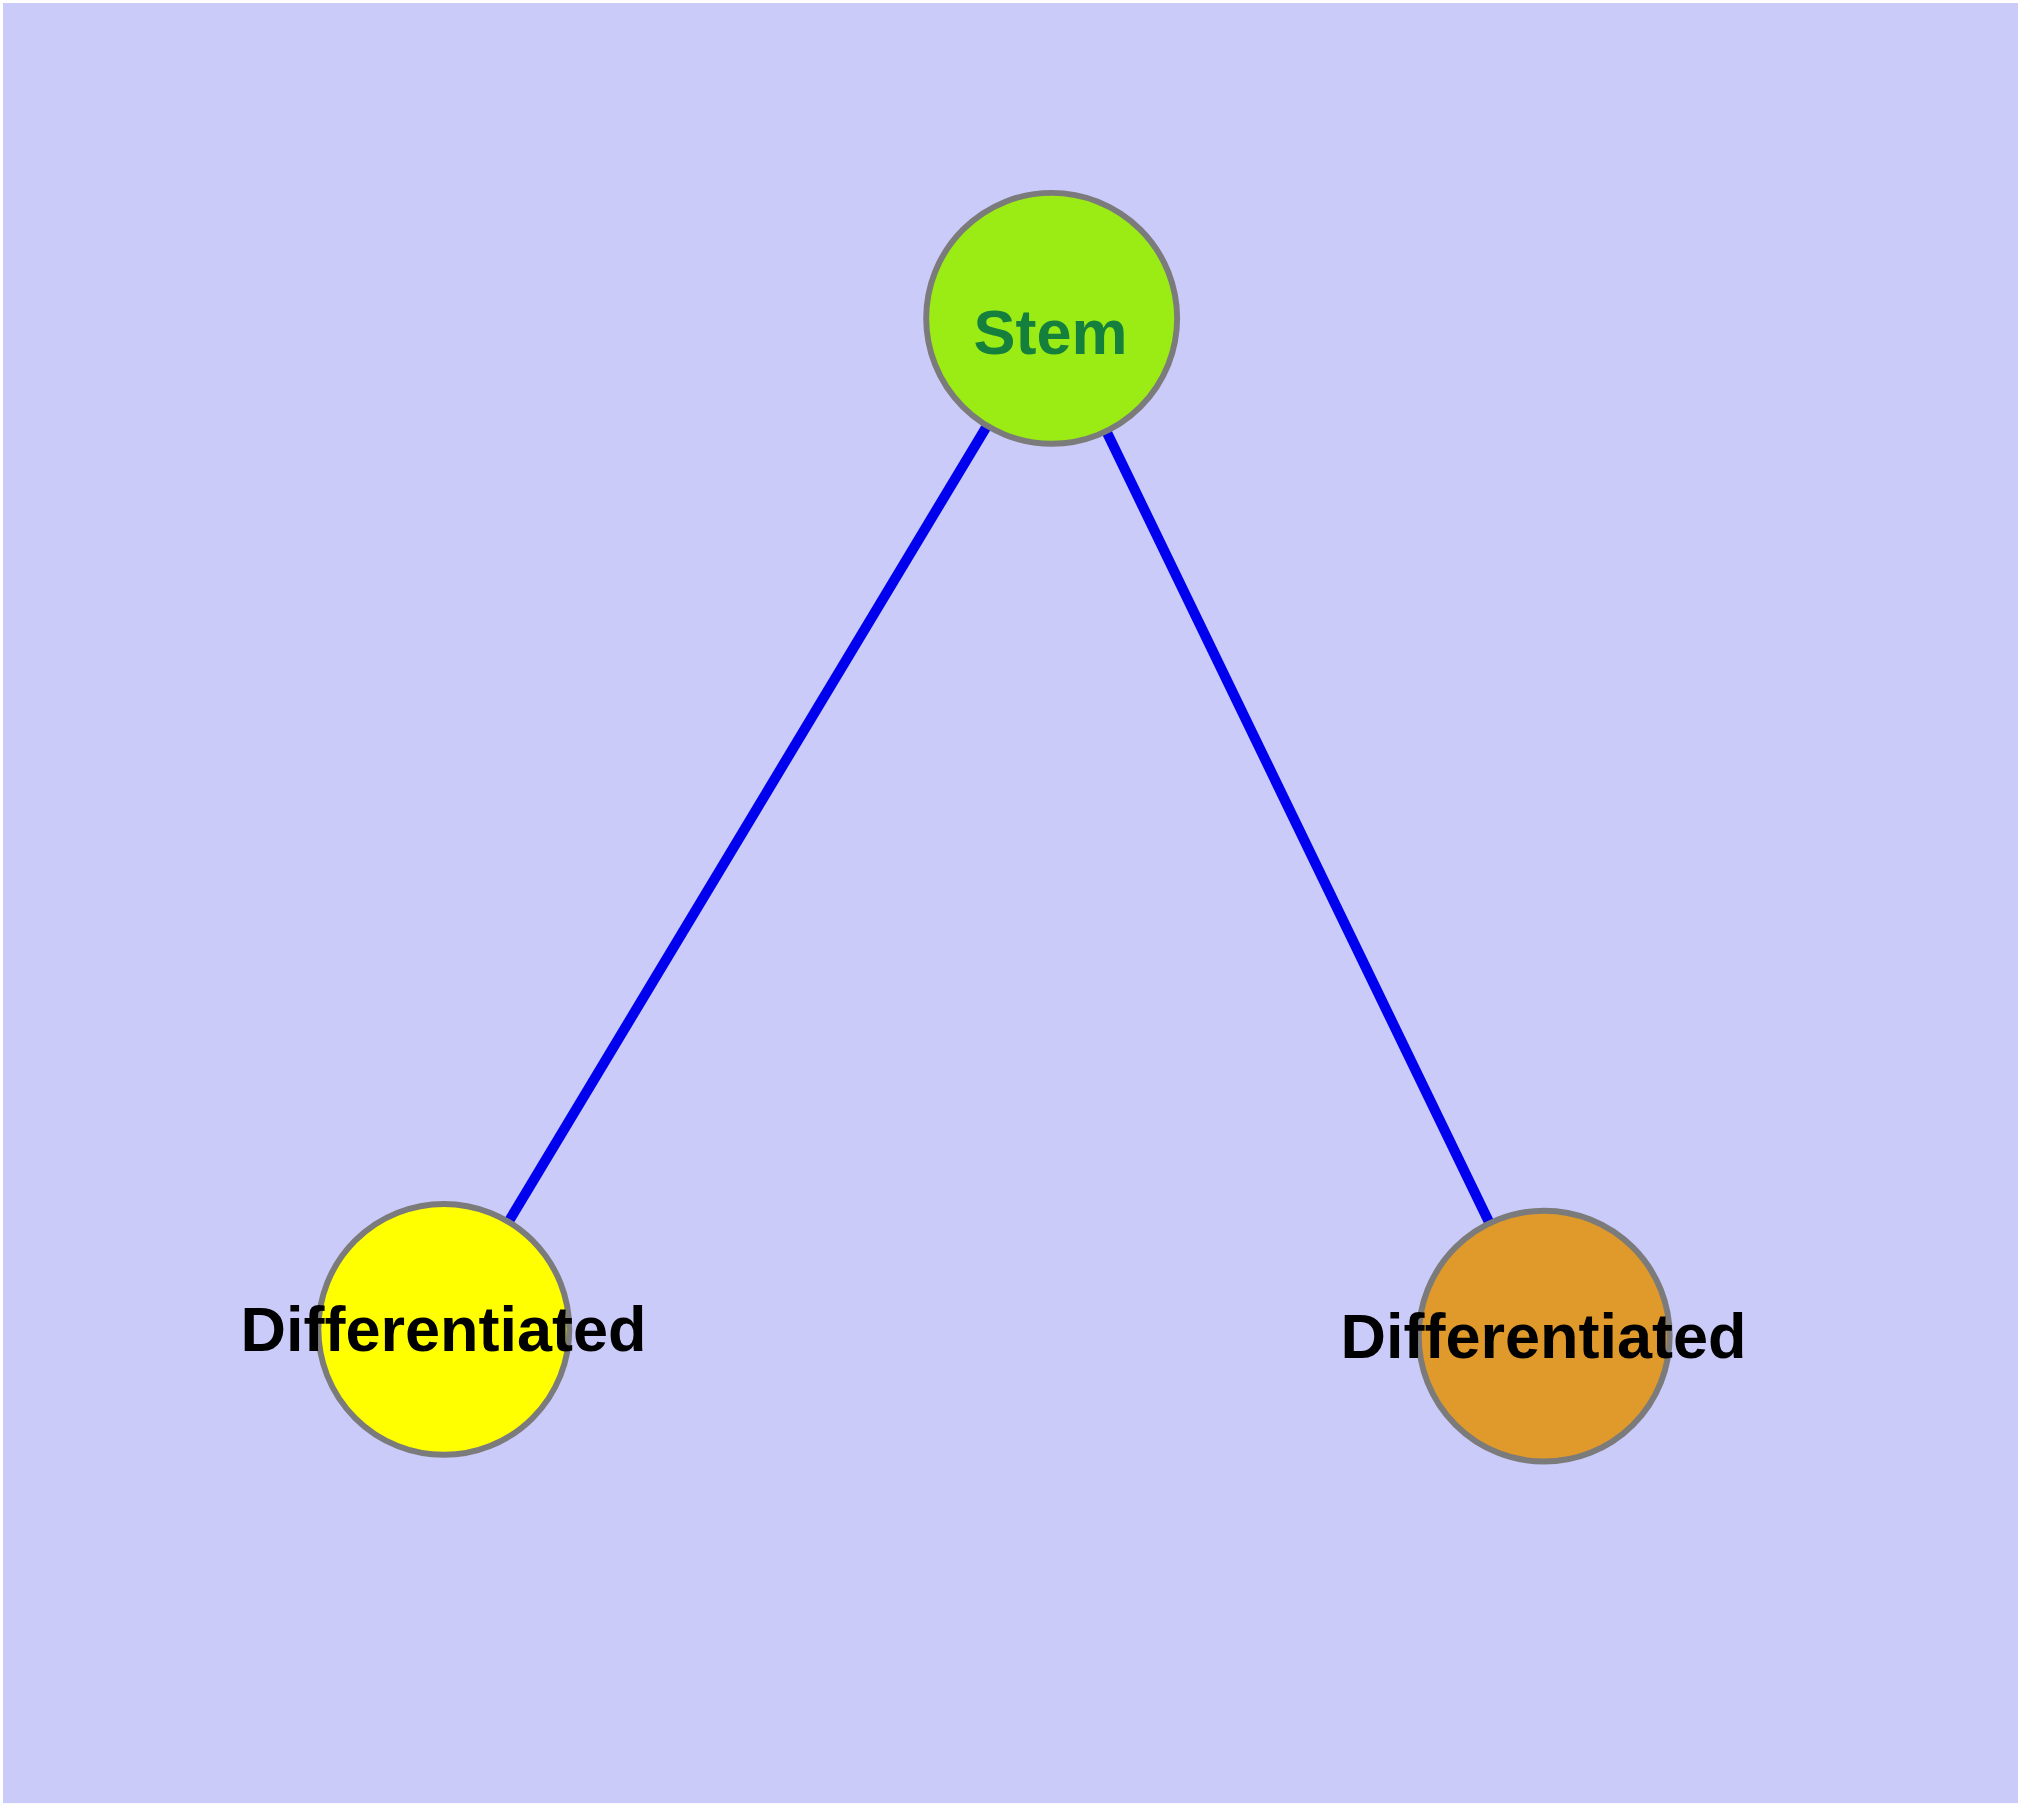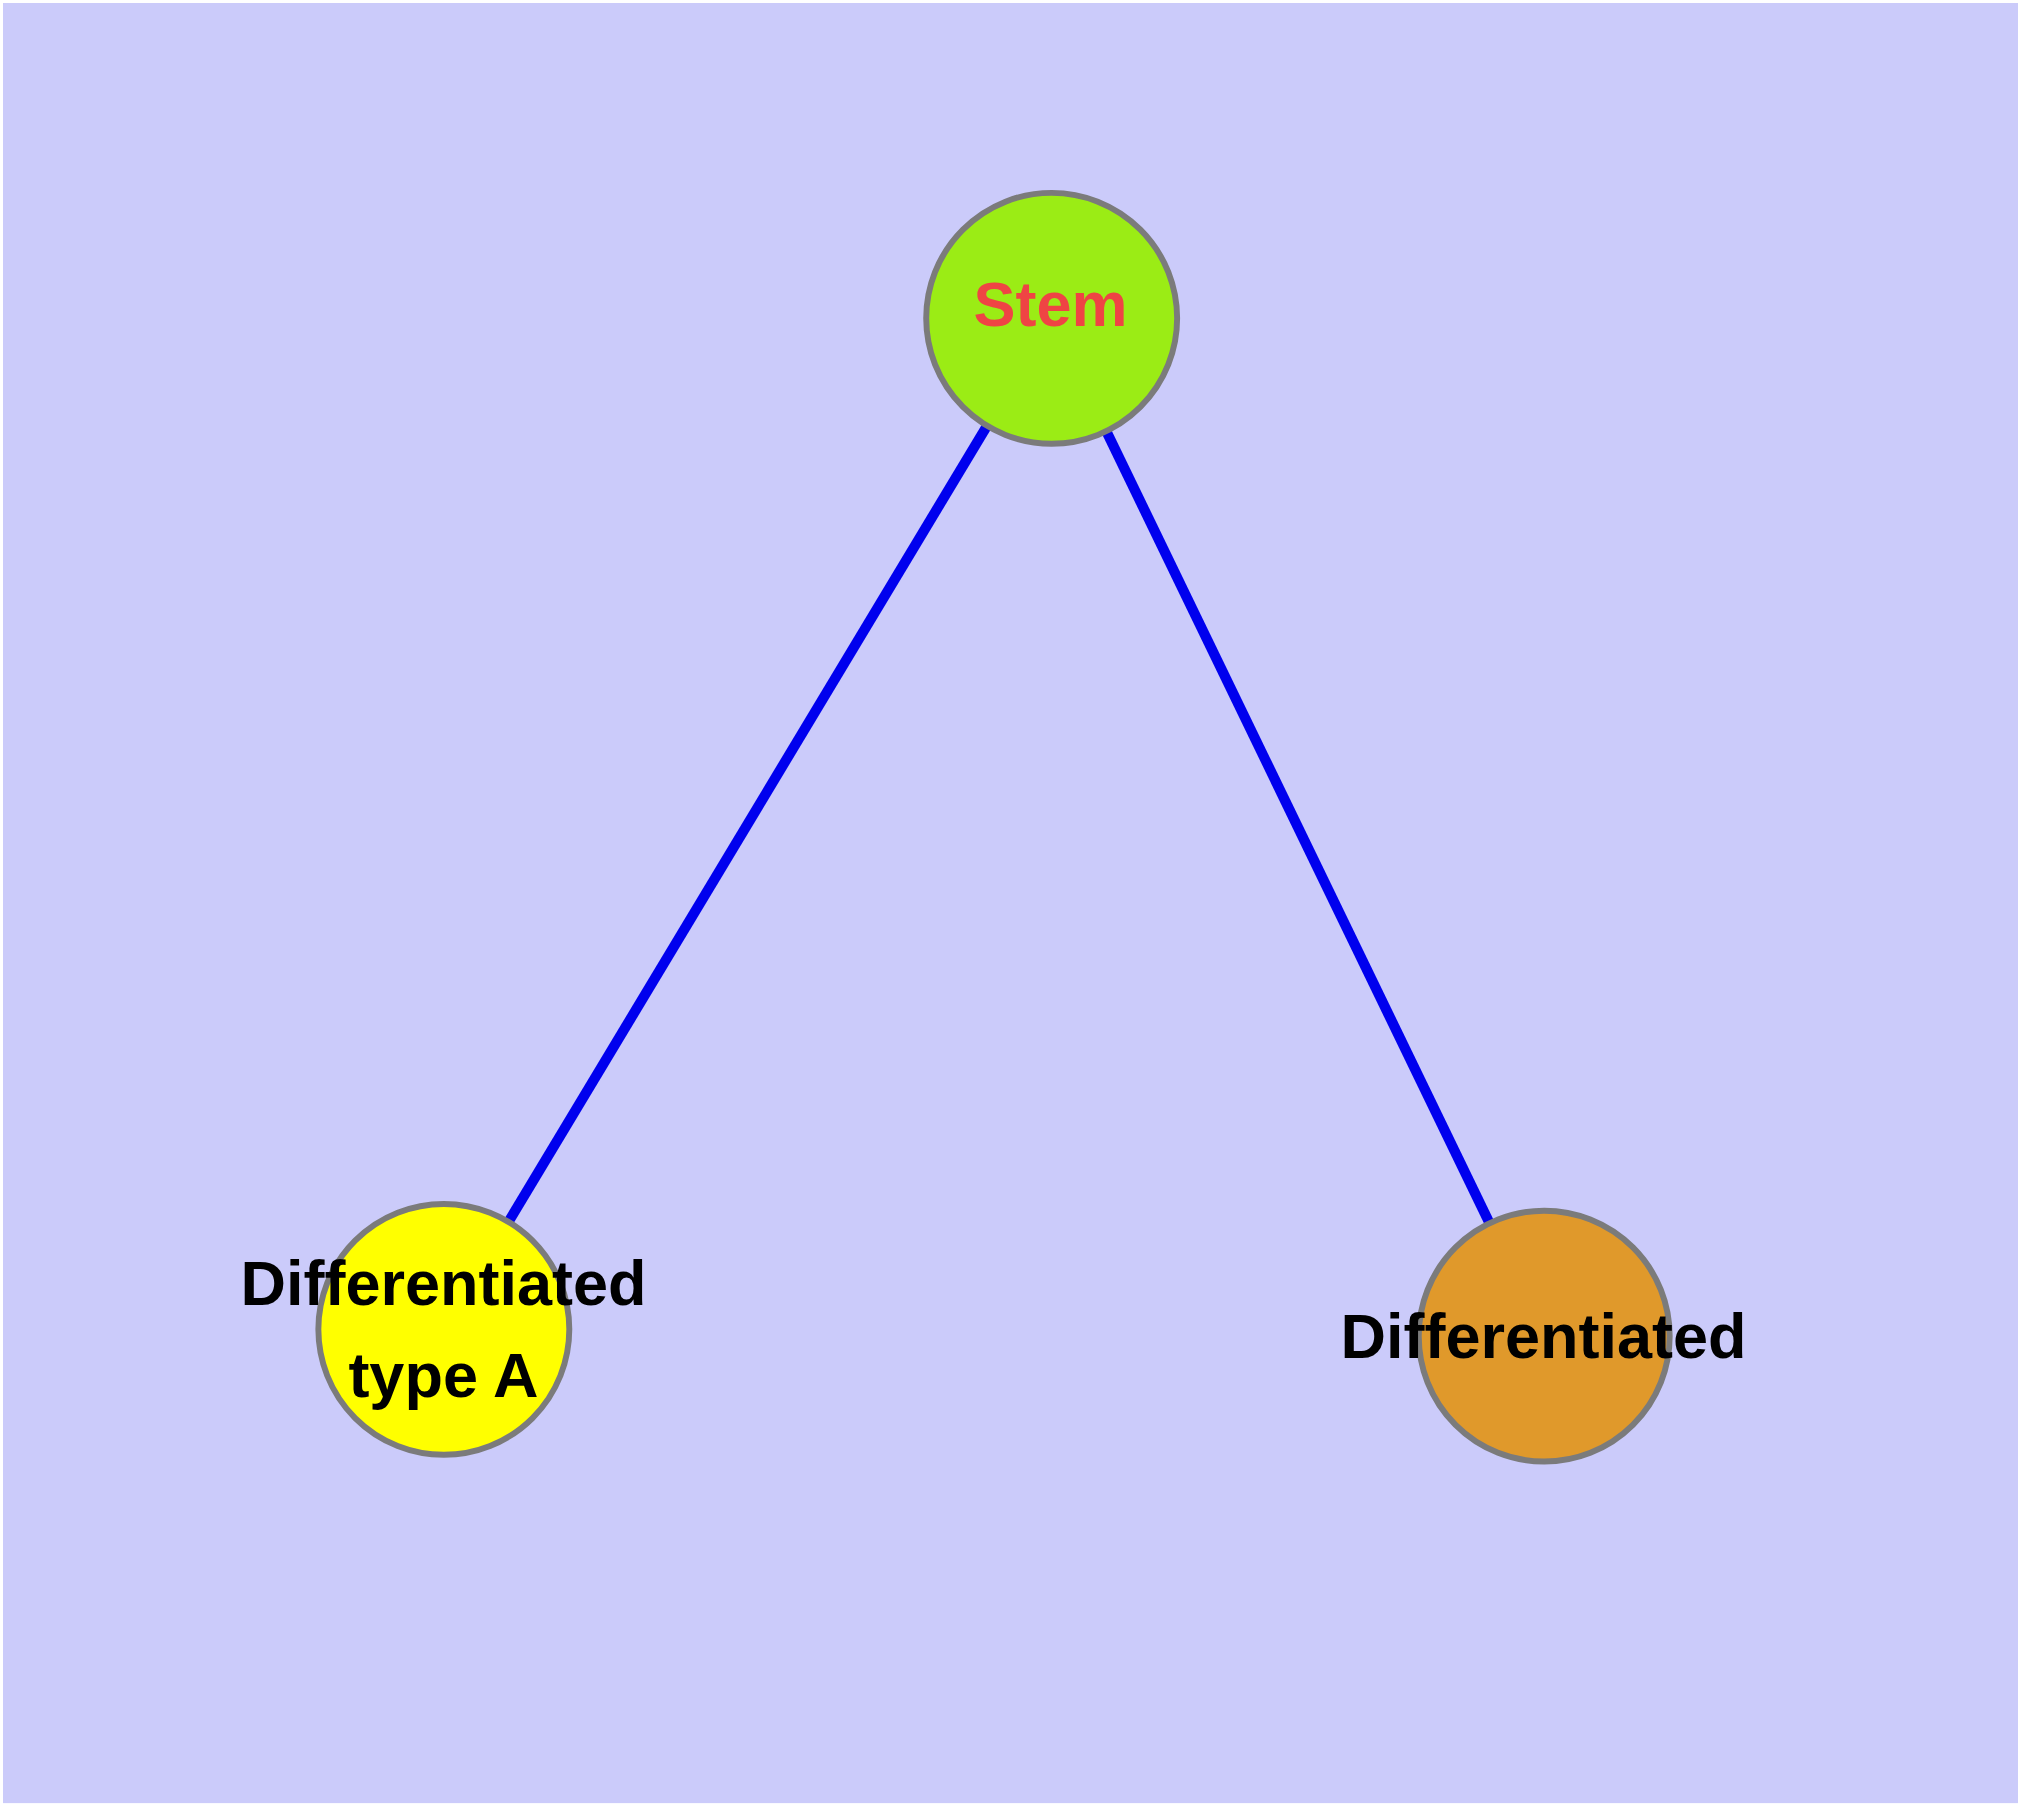--- a/index.html
+++ b/index.html
@@ -56,26 +56,25 @@
   <div class="canvas" id="canvas">
     <svg id="graph-svg" viewBox="0 0 2377 2124" preserveAspectRatio="none">
         <rect x="0" y="0" width="2377" height="2124" fill="#CBCBFA"></rect>
         <line x1="1237" y1="372" x2="520" y2="1565" stroke="#0000EE" stroke-width="12"></line>
         <line x1="1237" y1="372" x2="1818" y2="1573" stroke="#0000EE" stroke-width="12"></line>
         <circle cx="1237" cy="372" r="148" fill="#9BEC15" stroke="#7B7B7B" stroke-width="7"></circle>
         <circle cx="520" cy="1565" r="148" fill="#FFFF00" stroke="#7B7B7B" stroke-width="7"></circle>
         <circle cx="1818" cy="1573" r="148" fill="#E0992B" stroke="#7B7B7B" stroke-width="7"></circle>
       </svg>
     <div class="labels" id="labels">
-        <div class="node-label" style="left: 1048px; top: 301px; color: #ef4444;">
+        <div class="node-label" style="left: 1048px; top: 329px; color: #15803d;">
           <div>Stem</div>
         </div>
         <div class="node-label" style="left: 441px; top: 1326px; color: rgb(0, 0, 0);">
           <div>Differentiated</div>
-          <div>type A</div>
         </div>
         <div class="node-label" style="left: 1541px; top: 1333px; color: rgb(0, 0, 0);">
           <div>Differentiated</div>
         </div>
       </div>
   </div>
 </div>
 
 
 </body></html>

